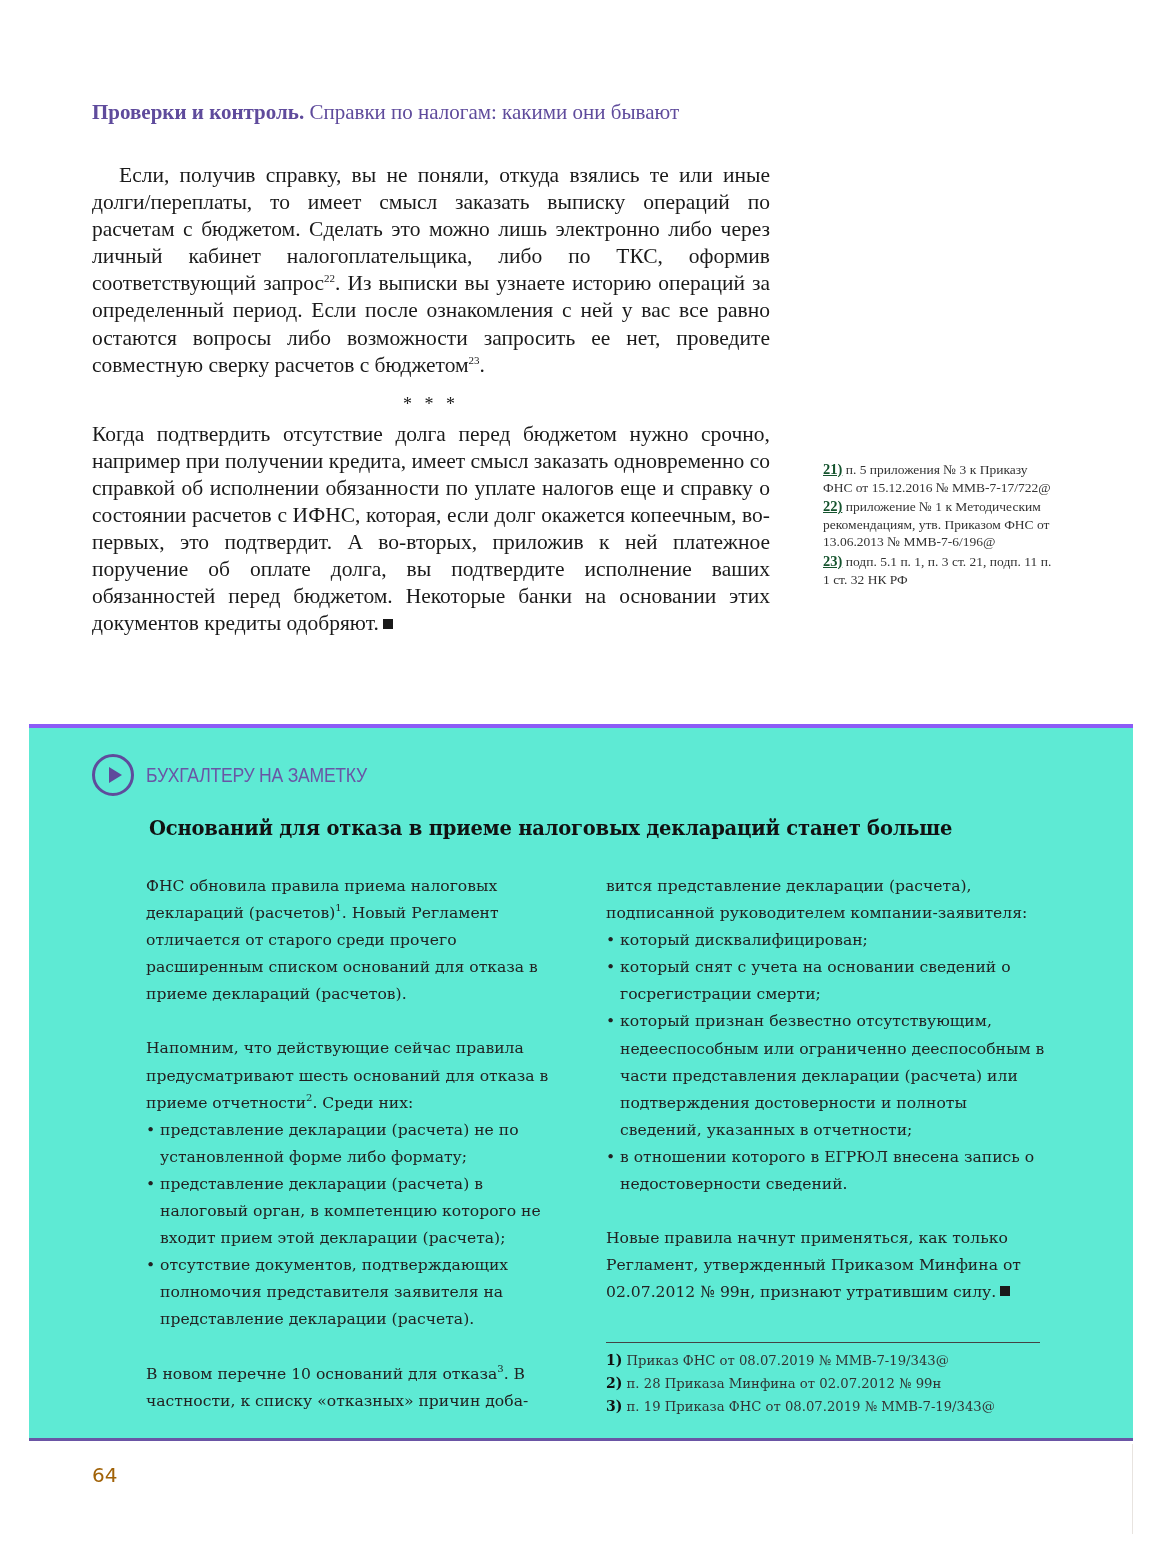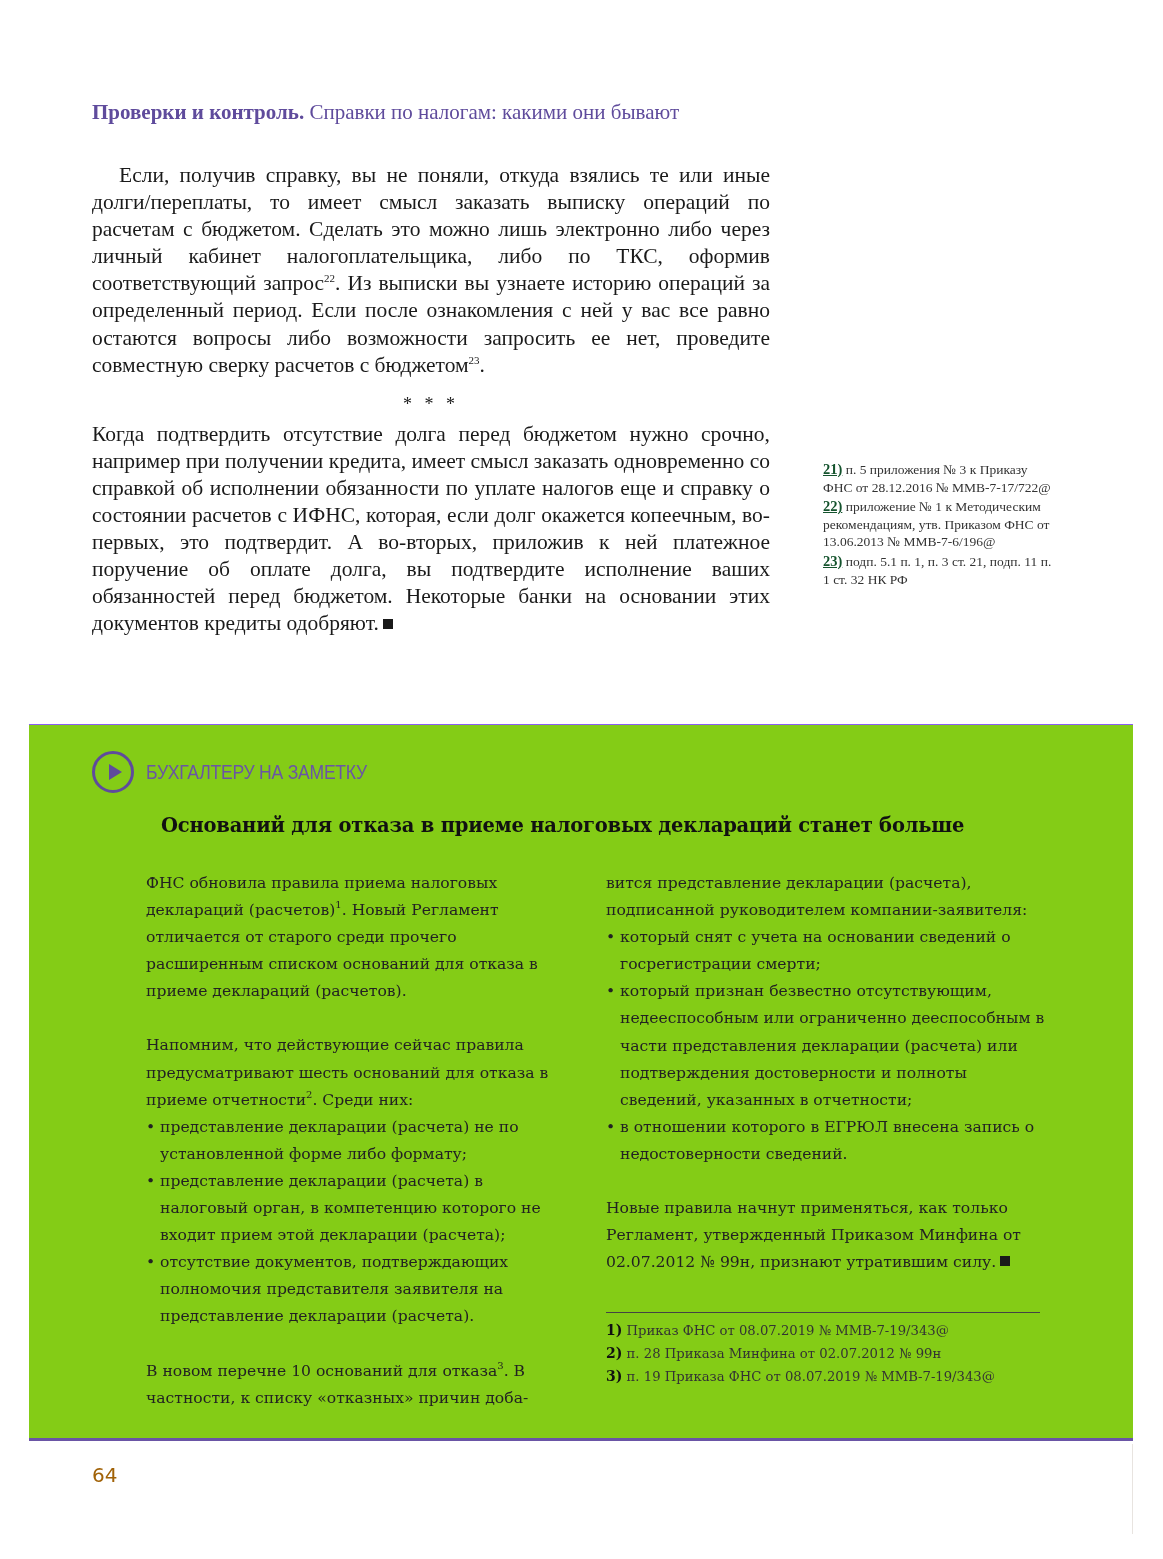--- a/index.html
+++ b/index.html
@@ -30,41 +30,41 @@
       margin-left: 4px; vertical-align: 1px;
     }
     .sidenotes {
       position: absolute; left: 823px; top: 461px; width: 230px;
       font-family: "Liberation Serif", serif; font-size: 13.5px; line-height: 17.6px; color: #333;
     }
     .sidenote { margin-bottom: 2px; }
     .sidenote b { color: #14532d; font-size: 14.5px; text-decoration: underline; }
     .callout {
       position: absolute; left: 29px; top: 724px; width: 1104px; height: 717px;
-      background: #84cc16; border-top: 1px solid #8b5cf6; border-bottom: 3px solid #6a55a5;
+      background: #5eead4; border-top: 4px solid #8b5cf6; border-bottom: 3px solid #6a55a5;
       box-sizing: border-box;
     }
     .callout-head {
       position: absolute; left: 63px; top: 26px; display: flex; align-items: center;
     }
     .play-icon {
       width: 36px; height: 36px; border: 3.5px solid #5f4b9c; border-radius: 50%;
       position: relative; box-sizing: content-box;
     }
     .play-icon::after {
       content: ""; position: absolute; left: 14px; top: 10px;
       border-left: 13px solid #5f4b9c; border-top: 8px solid transparent; border-bottom: 8px solid transparent;
     }
     .callout-label {
       margin-left: 12px; font-family: "Liberation Sans", sans-serif; font-size: 20px;
       color: #6a55a5; letter-spacing: -0.3px; transform: scaleX(0.88); transform-origin: left center;
       white-space: nowrap;
     }
     .callout-title {
-      position: absolute; left: 132px; top: 89px; font-family: "DejaVu Serif", serif;
+      position: absolute; left: 120px; top: 89px; font-family: "DejaVu Serif", serif;
       font-weight: bold; font-size: 19.5px; color: #111; white-space: nowrap;
       letter-spacing: -0.2px;
     }
     .col {
       position: absolute; top: 145px; width: 440px;
       font-family: "DejaVu Serif", serif; font-size: 15.6px; line-height: 27.1px; color: #222;
     }
     .col.left { left: 117px; width: 430px; }
     .col.right { left: 577px; width: 440px; }
     .col p { margin: 0; }
@@ -91,21 +91,21 @@
   <span>Справки по налогам: какими они бывают</span>
 </div>
 
 <div class="main-text">
   <p class="indent"><span>Если, получив справку, вы не поняли, откуда взялись те или иные долги/переплаты, то имеет смысл заказать выписку операций по расчетам с бюджетом. Сделать это можно лишь электронно либо через личный кабинет налогоплательщика, либо по ТКС, оформив соответствующий запрос</span><sup>22</sup><span>. Из выписки вы узнаете историю операций за определенный период. Если после ознакомления с ней у вас все равно остаются вопросы либо возможности запросить ее нет, проведите совместную сверку расчетов с бюджетом</span><sup>23</sup><span>.</span></p>
   <div class="asterisks">* * *</div>
   <p><span>Когда подтвердить отсутствие долга перед бюджетом нужно срочно, например при получении кредита, имеет смысл заказать одновременно со справкой об исполнении обязанности по уплате налогов еще и справку о состоянии расчетов с ИФНС, которая, если долг окажется копеечным, во-первых, это подтвердит. А во-вторых, приложив к ней платежное поручение об оплате долга, вы подтвердите исполнение ваших обязанностей перед бюджетом. Некоторые банки на основании этих документов кредиты одобряют.</span><span class="end-mark"></span></p>
 </div>
 
 <div class="sidenotes">
-  <div class="sidenote"><b>21)</b> <span>п. 5 приложения № 3 к Приказу ФНС от 28.12.2016 № ММВ-7-17/722@</span></div>
+  <div class="sidenote"><b>21)</b> <span>п. 5 приложения № 3 к Приказу ФНС от 15.12.2016 № ММВ-7-17/722@</span></div>
   <div class="sidenote"><b>22)</b> <span>приложение № 1 к Методическим рекомендациям, утв. Приказом ФНС от 13.06.2013 № ММВ-7-6/196@</span></div>
   <div class="sidenote"><b>23)</b> <span>подп. 5.1 п. 1, п. 3 ст. 21, подп. 11 п. 1 ст. 32 НК РФ</span></div>
 </div>
 
 <div class="callout">
   <div class="callout-head">
     <div class="play-icon"></div>
     <div class="callout-label">БУХГАЛТЕРУ НА ЗАМЕТКУ</div>
   </div>
   <div class="callout-title">Оснований для отказа в приеме налоговых деклараций станет больше</div>
@@ -116,20 +116,21 @@
     <p><span>Напомним, что действующие сейчас правила предусматривают шесть оснований для отказа в приеме отчетности</span><sup>2</sup><span>. Среди них:</span></p>
     <div class="bullet">представление декларации (расчета) не по установленной форме либо формату;</div>
     <div class="bullet">представление декларации (расчета) в налоговый орган, в компетенцию которого не входит прием этой декларации (расчета);</div>
     <div class="bullet">отсутствие документов, подтверждающих полномочия представителя заявителя на представление декларации (расчета).</div>
     <div class="gap"></div>
     <p><span>В новом перечне 10 оснований для отказа</span><sup>3</sup><span>. В частности, к списку «отказных» причин доба-</span></p>
   </div>
 
   <div class="col right">
     <p>вится представление декларации (расчета), подписанной руководителем компании-заявителя:</p>
+    <div class="bullet">который дисквалифицирован;</div>
     <div class="bullet">который снят с учета на основании сведений о госрегистрации смерти;</div>
     <div class="bullet">который признан безвестно отсутствующим, недееспособным или ограниченно дееспособным в части представления декларации (расчета) или подтверждения достоверности и полноты сведений, указанных в отчетности;</div>
     <div class="bullet">в отношении которого в ЕГРЮЛ внесена запись о недостоверности сведений.</div>
     <div class="gap"></div>
     <p><span>Новые правила начнут применяться, как только Регламент, утвержденный Приказом Минфина от 02.07.2012 № 99н, признают утратившим силу.</span><span class="end-mark"></span></p>
     <div class="fn-rule"></div>
     <div class="footnotes">
       <div><b>1)</b> <span>Приказ ФНС от 08.07.2019 № ММВ-7-19/343@</span></div>
       <div><b>2)</b> <span>п. 28 Приказа Минфина от 02.07.2012 № 99н</span></div>
       <div><b>3)</b> <span>п. 19 Приказа ФНС от 08.07.2019 № ММВ-7-19/343@</span></div>

